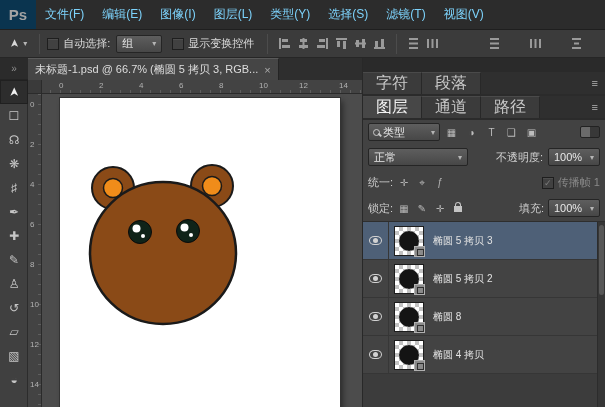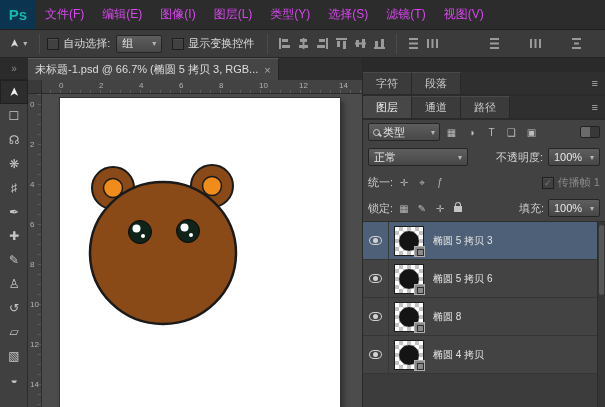--- a/index.html
+++ b/index.html
@@ -2,22 +2,22 @@
 <html><head>
 <meta charset="utf-8">
 <style>
   * { margin:0; padding:0; box-sizing:border-box; }
   html,body { width:605px; height:407px; overflow:hidden; }
   body { font-family:"Liberation Sans","DejaVu Sans",sans-serif; background:#474747; }
   #stage { position:absolute; top:0; left:0; width:605px; height:407px; background:#474747; overflow:hidden; }
 
   
   #menubar { position:absolute; top:0; left:0; width:605px; height:30px; background:#2c2c2c; display:flex; align-items:stretch; border-bottom:1px solid #1f1f1f; }
-  .logo { width:36px; display:flex; align-items:center; justify-content:center; background:#0a344f; color:#14b8a6; font-weight:bold; font-size:15px; }
-  .menu-item { display:flex; align-items:center; padding:0 9px; font-size:12px; color:#d946ef; cursor:default; }
+  .logo { width:36px; display:flex; align-items:center; justify-content:center; background:#0a344f; color:#a3a3a3; font-weight:bold; font-size:15px; }
+  .menu-item { display:flex; align-items:center; padding:0 9px; font-size:12px; color:#7dd3fc; cursor:default; }
 
   
   #optionsbar { position:absolute; top:30px; left:0; width:605px; height:28px; background:#3b3b3b; border-bottom:1px solid #262626; display:flex; align-items:center; padding:0 5px; }
   .tool-preset { display:flex; align-items:center; gap:4px; padding:0 5px; }
   .tp-glyph { color:#d8d8d8; font-size:11px; display:inline-block; transform:rotate(-90deg); }
   .arrow { color:#b5b5b5; font-size:8px; }
   .sep { width:1px; height:20px; background:#2a2a2a; border-right:1px solid #4c4c4c; margin:0 7px; }
   .cb { width:12px; height:12px; background:#414141; border:1px solid #1e1e1e; box-shadow:inset 0 1px 0 rgba(255,255,255,.07); display:inline-flex; align-items:center; justify-content:center; font-size:9px; color:#9a9a9a; flex:none; }
   .opt-label { font-size:11px; color:#dcdcdc; margin:0 6px 0 4px; white-space:nowrap; }
   .dd { display:inline-flex; align-items:center; justify-content:space-between; background:linear-gradient(#5e5e5e,#474747); border:1px solid #252525; border-radius:2px; height:18px; padding:0 5px; font-size:11px; color:#e8e8e8; white-space:nowrap; }
@@ -47,21 +47,21 @@
   .vruler { position:absolute; top:14px; left:0; width:14px; bottom:0; background:#434343; border-right:1px solid #2b2b2b;
             background-image:repeating-linear-gradient(180deg,#5e5e5e 0 1px,transparent 1px 10px); background-size:4px 100%; background-repeat:repeat-y; background-position-x:10px; }
   .vrn { position:absolute; left:2px; font-size:8px; color:#b2b2b2; }
   .pasteboard { position:absolute; top:14px; left:14px; right:0; bottom:0; background:#4c4c4c; overflow:hidden; }
   .canvas { position:absolute; left:18px; top:4px; width:280px; height:320px; background:#ffffff; box-shadow:0 0 0 1px #333, 3px 3px 6px rgba(0,0,0,.45); }
 
   
   #dock { position:absolute; top:58px; left:362px; width:243px; bottom:0; background:#3f3f3f; border-left:1px solid #282828; display:flex; flex-direction:column; }
   .dock-strip { height:14px; background:#2a2a2a; flex:none; }
   .tabrow { height:22px; background:#2f2f2f; display:flex; align-items:stretch; flex:none; }
-  .ptab { display:flex; align-items:center; padding:0 13px; font-size:11px; color:#c9c9c9; background:#3b3b3b; border-right:1px solid #282828; border-top:1px solid #4a4a4a; }
+  .ptab { display:flex; align-items:center; padding:0 13px; font-size:16px; color:#c9c9c9; background:#3b3b3b; border-right:1px solid #282828; border-top:1px solid #4a4a4a; }
   .ptab.active { background:#474747; color:#f2f2f2; }
   .pmenu { margin-left:auto; color:#b5b5b5; font-size:11px; display:flex; align-items:center; padding-right:7px; }
   .group-gap { height:2px; background:#2b2b2b; flex:none; }
   .panel-row { display:flex; align-items:center; padding:0 5px; background:#424242; flex:none; }
   .filter-row { height:24px; gap:3px; }
   .filter-dd { width:72px; padding:3px 4px; }
   .filter-dd .flabel { flex:1; margin-left:3px; }
   .mag { display:inline-block; width:7px; height:7px; border:1.5px solid #c9c9c9; border-radius:50%; position:relative; flex:none; }
   .mag::after { content:""; position:absolute; width:4px; height:1.5px; background:#c9c9c9; transform:rotate(45deg); right:-3px; bottom:-1px; }
   .ficon { width:17px; height:17px; display:flex; align-items:center; justify-content:center; font-size:10px; color:#bdbdbd; }
@@ -383,21 +383,21 @@
       </div>
       <div class="layer-row">
         <div class="eye-cell">
             <span class="eye"></span>
           </div>
         <div class="thumb-cell">
             <div class="thumb">
               <span class="badge"></span>
             </div>
           </div>
-        <span class="layer-name">椭圆 5 拷贝 6</span>
+        <span class="layer-name">椭圆 5 拷贝 2</span>
       </div>
       <div class="layer-row">
         <div class="eye-cell">
             <span class="eye"></span>
           </div>
         <div class="thumb-cell">
             <div class="thumb">
               <span class="badge"></span>
             </div>
           </div>

